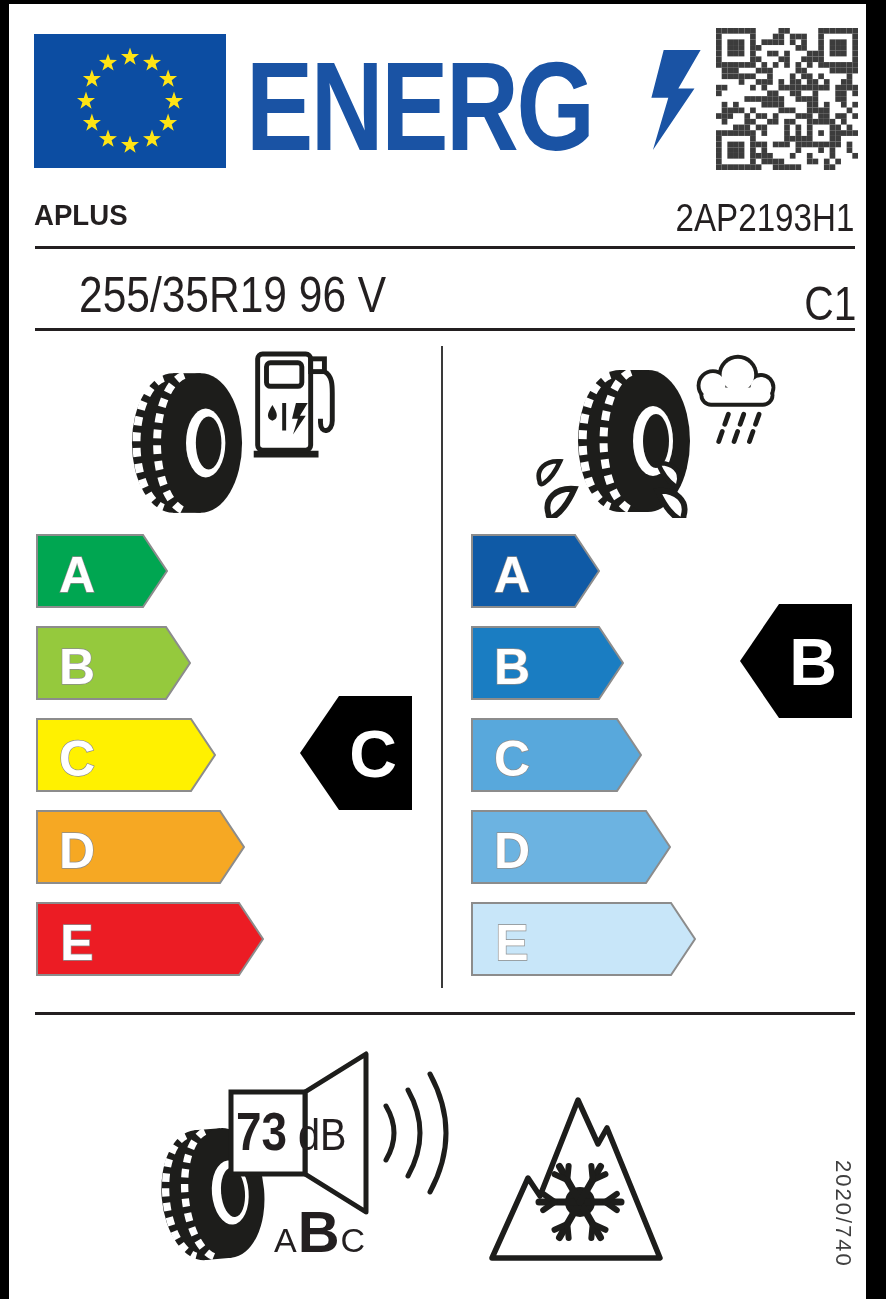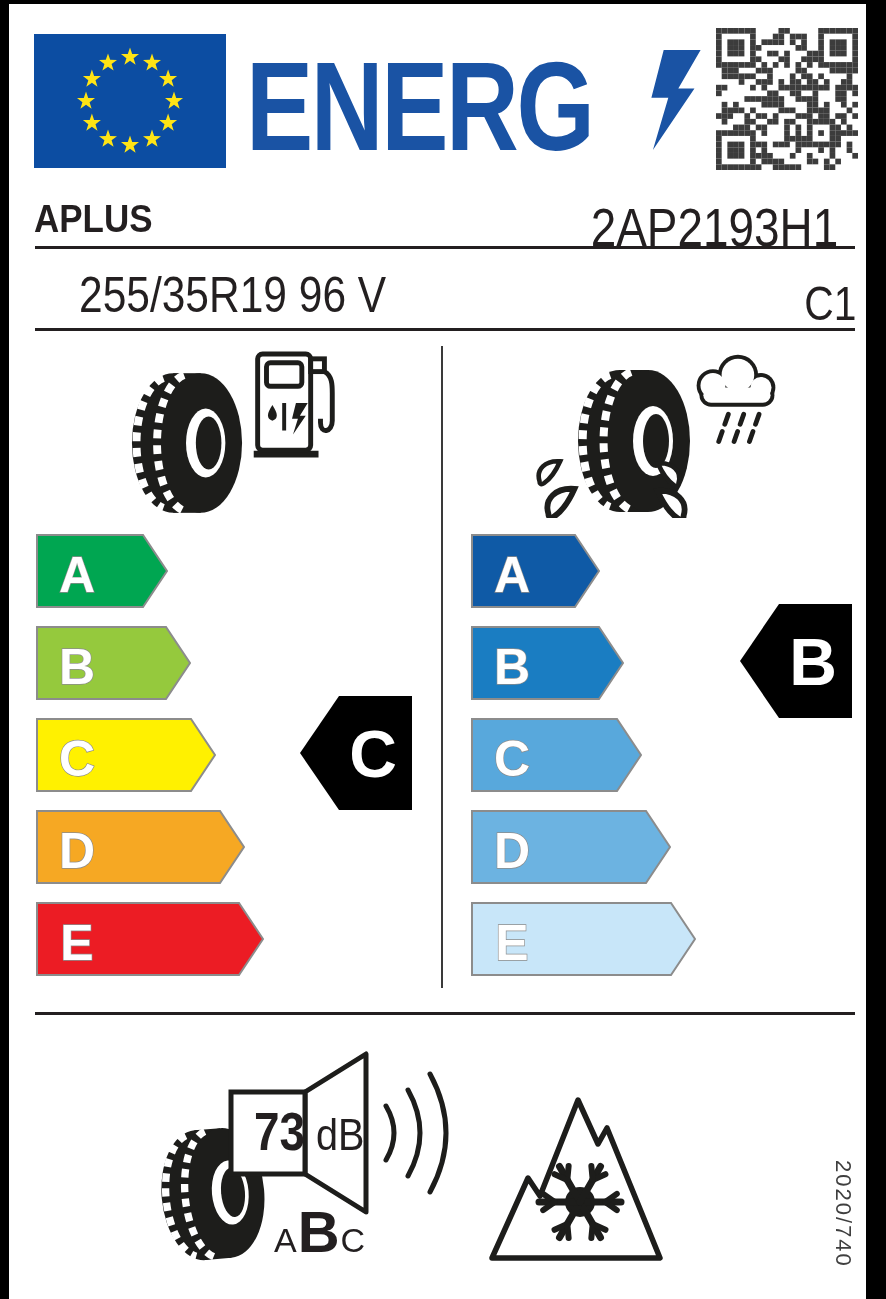--- a/index.html
+++ b/index.html
@@ -15,33 +15,33 @@
   .frame-right{left:866px;top:0;width:20px;height:1299px;background:#000;}
 
   .condensed{display:inline-block;transform:scaleX(0.85);transform-origin:left center;white-space:nowrap;}
   .condensed-r{display:inline-block;transform:scaleX(0.85);transform-origin:right center;white-space:nowrap;}
 
   .energy-logo{left:246px;top:44px;height:110px;display:flex;align-items:flex-start;}
   .energy-text{
     font-size:126px;line-height:1;font-weight:bold;color:#1A53A4;
     letter-spacing:-3px;display:inline-block;transform:scaleX(0.80);transform-origin:left top;
   }
-  .brand-row-brand{left:34px;top:198px;font-size:38px;font-weight:bold;letter-spacing:0px;}
-  .brand-row-code{right:48px;top:196px;font-size:54px;}
+  .brand-row-brand{left:34px;top:198px;font-size:30px;font-weight:bold;letter-spacing:0px;}
+  .brand-row-code{right:32px;top:196px;font-size:39px;}
   .rule{background:#231F20;height:3px;left:35px;width:820px;}
   .size-row-dim{left:33px;top:266px;font-size:50px;margin-left:46px;}
   .size-row-class{right:30px;top:276px;font-size:48px;}
 
   .divider{left:441px;top:346px;width:2px;height:642px;background:#3A3A3A;}
 
   .gradeLetter{font-family:"Liberation Sans",sans-serif;font-weight:bold;font-size:50px;fill:#fff;
     stroke:#8C8C8C;stroke-width:1.3px;paint-order:stroke;text-anchor:middle;}
   .indLetter{font-family:"Liberation Sans",sans-serif;font-weight:bold;font-size:66px;fill:#fff;text-anchor:middle;}
 
-  .noise-value{left:254px;top:1100px;display:flex;align-items:baseline;}
+  .noise-value{left:236px;top:1100px;display:flex;align-items:baseline;}
   .noise-db-num{font-size:54px;font-weight:bold;display:inline-block;transform:scaleX(0.85);transform-origin:left center;}
   .noise-db-unit{font-size:44px;margin-left:2px;display:inline-block;transform:scaleX(0.9);transform-origin:left center;}
   .noise-letters{left:274px;top:1198px;display:flex;align-items:baseline;height:66px;}
   .noise-letter-sm{font-size:34px;}
   .noise-letter-big{font-size:58px;font-weight:bold;margin:0 1px;}
 
   .regulation{
     right:30px;top:1160px;height:110px;
     writing-mode:vertical-rl;font-size:22px;letter-spacing:2px;color:#3F3F3F;
   }

